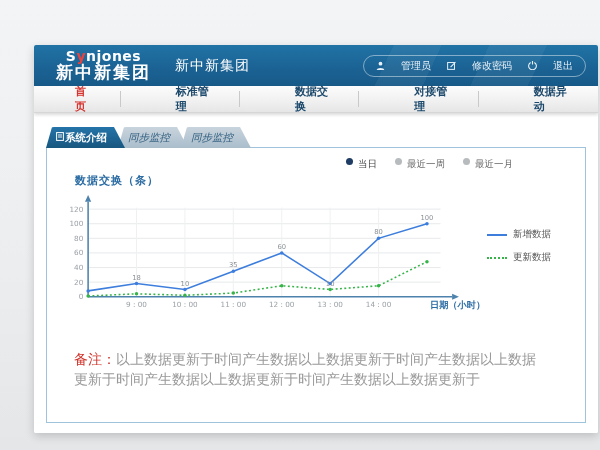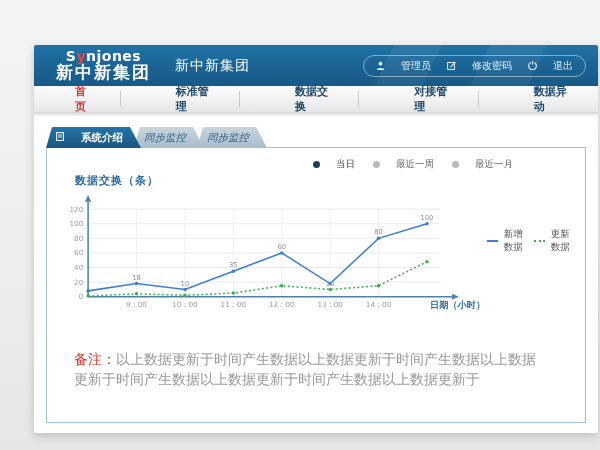--- a/index.html
+++ b/index.html
@@ -37,38 +37,38 @@
     color:#1b486b; cursor:pointer; position:relative; }
   .nav-item:not(:last-child)::after { content:""; position:absolute; right:0; top:7px; bottom:7px;
     width:1px; background:#c9c9c9; }
   .nav-item.active { color:#d5342f; }
 
   
   .content { padding:14px 12px 0 12px; background:#fff; height:calc(100% - 68px); }
   .tabs { display:flex; align-items:flex-end; margin-bottom:-1px; position:relative; z-index:2; }
   .tab { height:21px; line-height:21px; font-size:10.5px; padding:0 18px 0 10px;
     clip-path:polygon(6px 0,calc(100% - 11px) 0,100% 100%,0 100%);
-    border-top-left-radius:8px; cursor:pointer; display:flex; align-items:center; gap:17px; }
+    border-top-left-radius:8px; cursor:pointer; display:flex; align-items:center; gap:1px; }
   .tab.active { background:linear-gradient(180deg,#2474a9 0%,#18567f 100%); color:#fff; font-weight:bold; z-index:3; }
   .tab.inactive { background:linear-gradient(180deg,#c9d4dd 0%,#a9bdcb 100%); color:#2f5d7e; margin-left:-7px; z-index:1;font-style:italic; }
   .tab.inactive + .tab.inactive { z-index:0; }
 
   .panel { border:1px solid #9fc3dd; height:276px; position:relative; background:#fff; padding:6px 14px 0 14px; }
 
   .filters { display:flex; justify-content:flex-end; gap:18px; margin:4px 58px 2px 0; }
-  .filter { display:flex; align-items:center; gap:16px; font-size:9.5px; color:#666; cursor:pointer; }
+  .filter { display:flex; gap:5px; font-size:9.5px; color:#666; cursor:pointer; }
   .dot { width:7px; height:7px; border-radius:50%; background:#b7bbbe; }
   .filter.selected .dot { background:#1e3c64; }
   .filter.selected { color:#444; }
 
   .ylabel { font-size:11px; font-weight:bold; color:#2b6ca3; margin:2px 0 0 14px; letter-spacing:1px; }
 
   .chart-row { display:flex; align-items:flex-start; margin-top:2px; }
   .chart-row svg { flex:1 1 auto; min-width:0; display:block; }
-  .series-legend { flex:0 0 84px; display:flex; flex-direction:row; gap:10px; margin-top:38px; }
+  .series-legend { flex:0 0 84px; display:flex; flex-direction:column; gap:10px; margin-top:38px; }
   .legend-item { display:flex; align-items:center; gap:6px; font-size:9.5px; color:#555; }
   .sample { width:20px; height:0; }
   .sample.solid { border-top:2px solid #3d7edd; }
   .sample.dotted { border-top:2px dotted #36b44a; }
 
   .note { margin:24px 0 0 13px; font-size:14px; color:#999; line-height:1.4; padding-right:30px; }
   .note .note-label { color:#d0342c; }
 </style>
 </head>
 <body>

